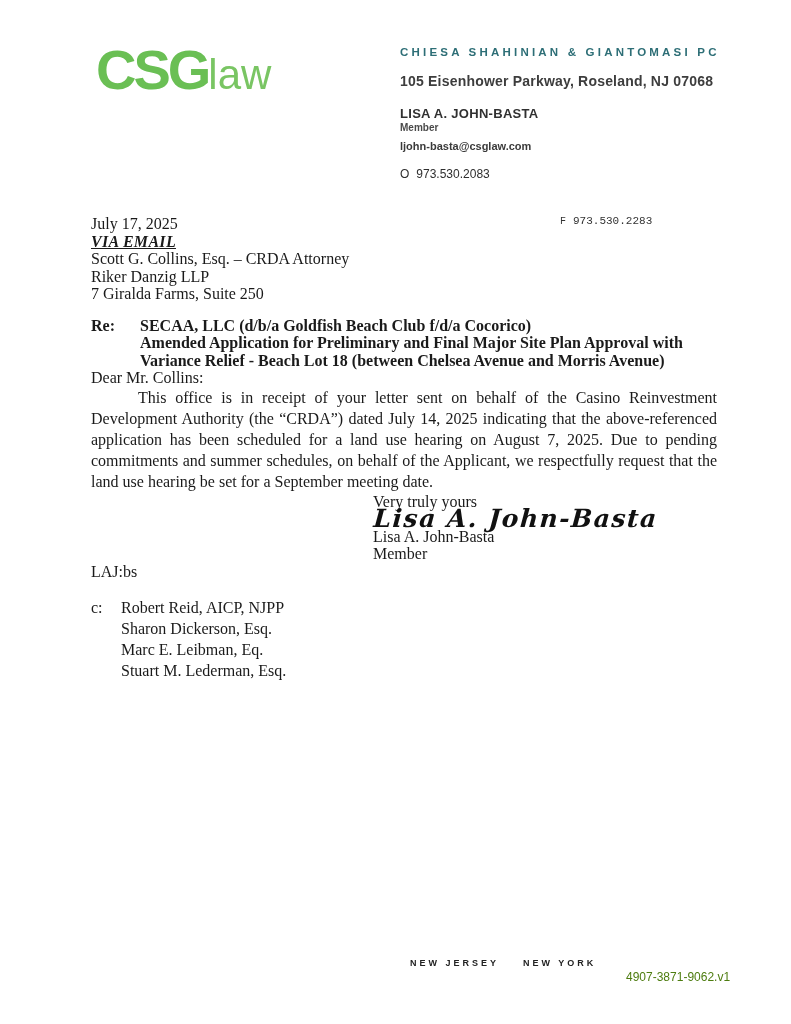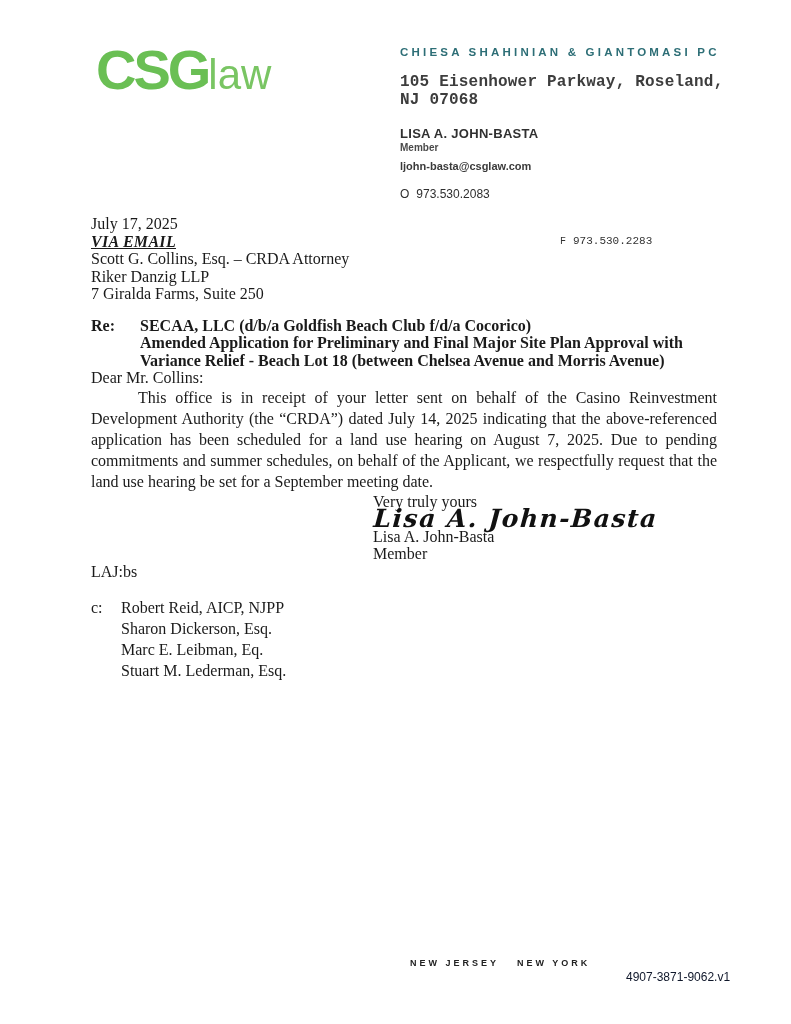--- a/index.html
+++ b/index.html
@@ -45,25 +45,24 @@
     font-family: "Liberation Sans", sans-serif;
   }
   .firm-name {
     font-size: 11.5px;
     font-weight: bold;
     letter-spacing: 3.2px;
     color: #2d6e76;
   }
   .firm-address {
     margin-top: 15px;
-    font-size: 16px;
+    font-size: 14px;
     font-weight: bold;
     letter-spacing: 0.2px;
     color: #3d3d3d;
-    font-family: Liberation Mono, monospace;
   }
   .firm-website {
     margin-top: 2px;
     font-size: 15px;
     font-weight: bold;
     letter-spacing: 0.4px;
     color: #242424;
   }
   .attorney-name {
     margin-top: 17px;
@@ -158,29 +157,29 @@
   .footer-offices {
     position: absolute;
     left: 410px;
     top: 958px;
     font-family: "Liberation Sans", sans-serif;
     font-size: 9px;
     font-weight: bold;
     letter-spacing: 3px;
     color: #222222;
     display: flex;
-    gap: 18px;
+    gap: 24px;
   }
   .doc-number {
     position: absolute;
     left: 626px;
     top: 970px;
     font-family: "Liberation Sans", sans-serif;
     font-size: 12px;
-    color: #0f172a;
+    color: #4d7c0f;
   }
 </style>
 </head>
 <body>
 
 <div class="page">
 
   <div class="logo">
     <span class="logo-main">CSG</span>
     <span class="logo-sub">law</span>

